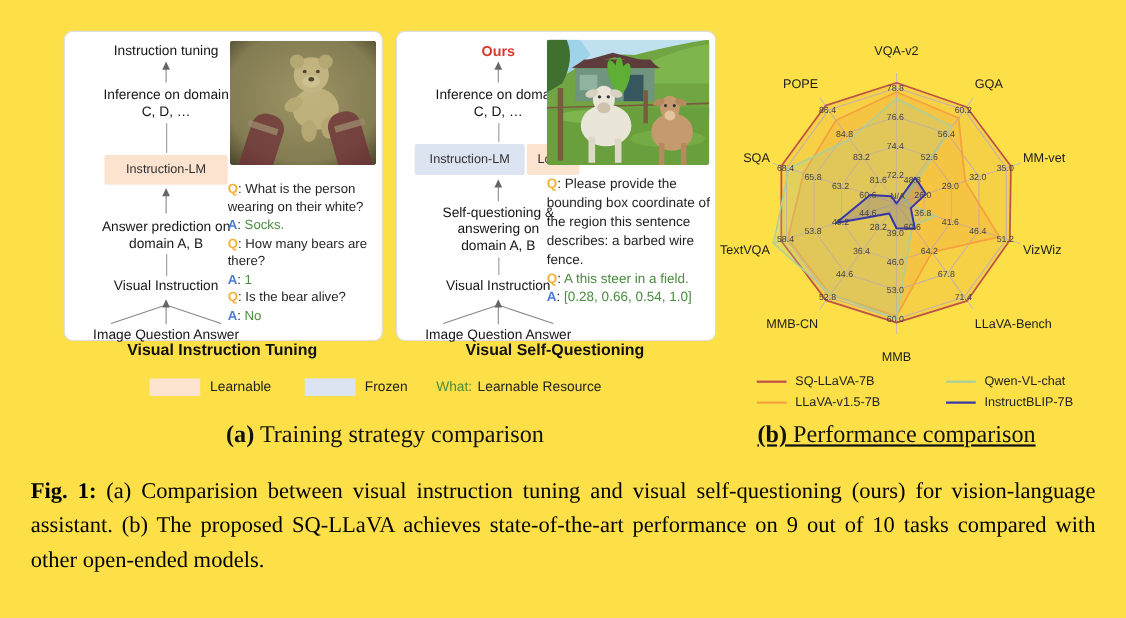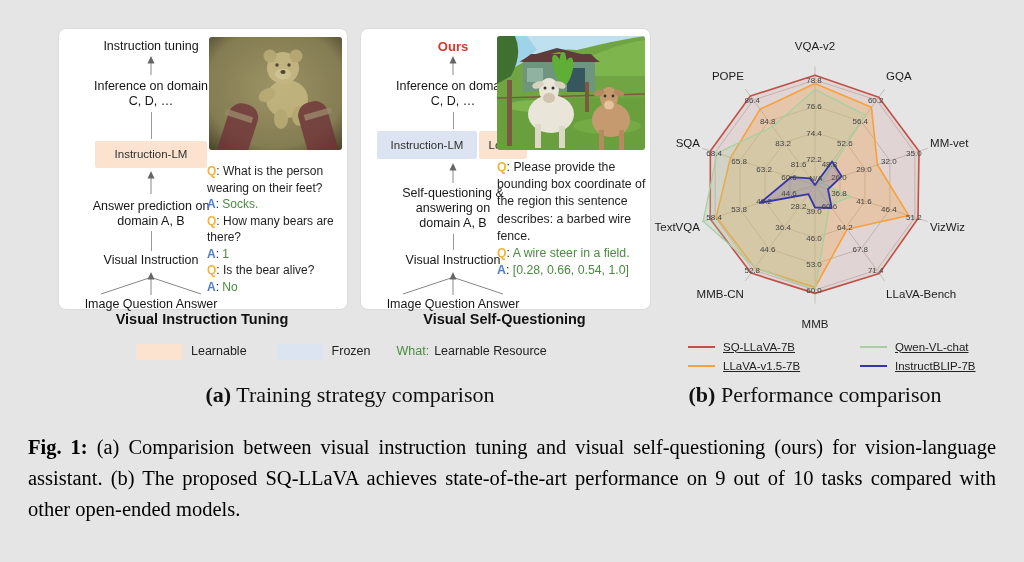--- a/index.html
+++ b/index.html
@@ -1,16 +1,16 @@
 <!DOCTYPE html>
 <html><head>
 <meta charset="utf-8">
 <style>
   html,body{margin:0;padding:0;background:#ffffff;}
-  #page{position:relative;width:1024px;height:562px;background:#e5e5e5;overflow:hidden;
+  #page{position:relative;width:1024px;height:562px;background:#fde047;overflow:hidden;
         font-family:"Liberation Sans",sans-serif;color:#1f1f1f;}
   .panel{position:absolute;top:28px;height:280px;border:1.5px solid #dcdcdc;border-radius:8px;background:#fff;}
   #panel-a{left:58px;width:288px;}
   #panel-b2{left:360px;width:289px;}
   .colc{position:absolute;left:92px;transform:translateX(-50%);text-align:center;}
   .flow-t{font-size:12.5px;line-height:15px;color:#161616;}
   .vline{position:absolute;left:92px;width:1px;background:#999;}
   .fbox{position:absolute;border-radius:2px;font-size:11.5px;color:#303030;text-align:center;}
   .peach{background:#fbe3d0;}
   .bluebox{background:#dce4f1;}
@@ -22,21 +22,21 @@
   .al{color:#4a7dd3;font-weight:bold;}
   .green{color:#4a8c3f;}
   .qa-line{margin:0;}
   .ptitle{position:absolute;top:311px;text-align:center;font-weight:bold;font-size:14.5px;color:#111;}
   #legend-a{position:absolute;left:136px;top:344px;display:flex;align-items:flex-start;font-size:12.5px;color:#222;}
   .sw{display:inline-block;width:46px;height:16px;margin-right:9px;}
   #radar-wrap{position:absolute;left:650px;top:16px;width:374px;height:318px;}
   #radar text.tick{font-size:8px;fill:#444;font-family:"Liberation Sans",sans-serif;}
   #radar text.axl{font-size:11.5px;fill:#1c1c1c;font-family:"Liberation Sans",sans-serif;}
   #radar-legend{position:absolute;left:688px;top:337px;display:grid;grid-template-columns:172px 160px;
-    grid-auto-rows:19px;font-size:11.5px;color:#222;align-items:center;text-decoration:underline;}
+    grid-auto-rows:19px;font-size:11.5px;color:#222;align-items:center;}
   .rleg{display:flex;align-items:center;}
   .rleg .ln{display:inline-block;width:27px;height:2px;margin-right:8px;}
   .subcap{position:absolute;top:382px;text-align:center;font-family:"Liberation Serif","DejaVu Serif",serif;
     font-size:22px;color:#111;}
   .subcap b{font-weight:bold;}
   #figcap{position:absolute;left:28px;top:432px;width:968px;font-family:"Liberation Serif","DejaVu Serif",serif;
     font-size:20.5px;line-height:31px;color:#000;text-align:justify;}
   #figcap b{font-weight:bold;}
   .arrsvg,.convsvg{position:absolute;left:92px;transform:translateX(-50%);}
 </style>
@@ -96,21 +96,21 @@
         </g>
         <g fill="#a08a72" opacity="0.8">
           <rect x="16" y="76" width="28" height="6" transform="rotate(18 30 79)"></rect>
           <rect x="95" y="74" width="28" height="6" transform="rotate(-16 109 77)"></rect>
         </g>
         <rect width="133" height="113" fill="url(#vig)" opacity="0.25"></rect>
       </svg>
     </div>
 
     <div class="qa" style="left:148px;top:134px;width:138px;">
-        <div class="qa-line"><span class="ql">Q</span>:<span class=""> What is the person wearing on their feet?</span></div>
+        <div class="qa-line"><span class="ql">Q</span>:<span class=""> What is the person wearing on their white?</span></div>
         <div class="qa-line"><span class="al">A</span>:<span class="green"> Socks.</span></div>
         <div class="qa-line"><span class="ql">Q</span>:<span class=""> How many bears are there?</span></div>
         <div class="qa-line"><span class="al">A</span>:<span class="green"> 1</span></div>
         <div class="qa-line"><span class="ql">Q</span>:<span class=""> Is the bear alive?</span></div>
         <div class="qa-line"><span class="al">A</span>:<span class="green"> No</span></div>
       </div>
   </div>
 
   <div class="panel" id="panel-b2">
     <div class="colc ours" style="top:10px;width:100px;">Ours</div>
@@ -182,21 +182,21 @@
           <ellipse cx="122" cy="57" rx="5.5" ry="3" fill="#b68a5e" transform="rotate(18 122 57)"></ellipse>
           <ellipse cx="112" cy="69" rx="5" ry="4.5" fill="#e3c49c"></ellipse>
           <circle cx="108" cy="60" r="1.4" fill="#333"></circle>
           <circle cx="116" cy="60" r="1.4" fill="#333"></circle>
         </g>
       </svg>
     </div>
 
     <div class="qa qa2" style="left:136px;top:130px;width:152px;">
         <div class="qa-line"><span class="ql">Q</span>:<span class=""> Please provide the bounding box coordinate of the region this sentence describes: a barbed wire fence.</span></div>
-        <div class="qa-line"><span class="ql">Q</span>:<span class="green"> A wire steer in a field.</span></div>
+        <div class="qa-line"><span class="ql">Q</span>:<span class="green"> A this steer in a field.</span></div>
         <div class="qa-line"><span class="al">A</span>:<span class="green"> [0.28, 0.66, 0.54, 1.0]</span></div>
       </div>
   </div>
 
   <div class="ptitle" style="left:360px;width:289px;">Visual Self-Questioning</div>
   <div class="ptitle" style="left:58px;width:288px;">Visual Instruction Tuning</div>
 
   <div id="legend-a">
     <span class="sw" style="background:#fbe3d0;"></span>
     <span>Learnable</span>
@@ -298,21 +298,21 @@
       <div class="rleg">
         <span class="ln" style="background: rgb(52, 52, 173);"></span>
         <span>InstructBLIP-7B</span>
       </div>
     </div>
 
   <div class="subcap" style="left:150px;width:400px;">
     <b>(a)</b>
     <span>Training strategy comparison</span>
   </div>
-  <div class="subcap" style="left:655px;width:320px;">
+  <div class="subcap" style="left:655px;width:320px;text-decoration:underline;">
     <b>(b)</b>
     <span>Performance comparison</span>
   </div>
 
   <div id="figcap">
     <b>Fig. 1:</b>
     <span> </span>
     <span>(a) Comparision between visual instruction tuning and visual self-questioning (ours) for vision-language assistant. (b) The proposed SQ-LLaVA achieves state-of-the-art performance on 9 out of 10 tasks compared with other open-ended models.</span>
   </div>
 

